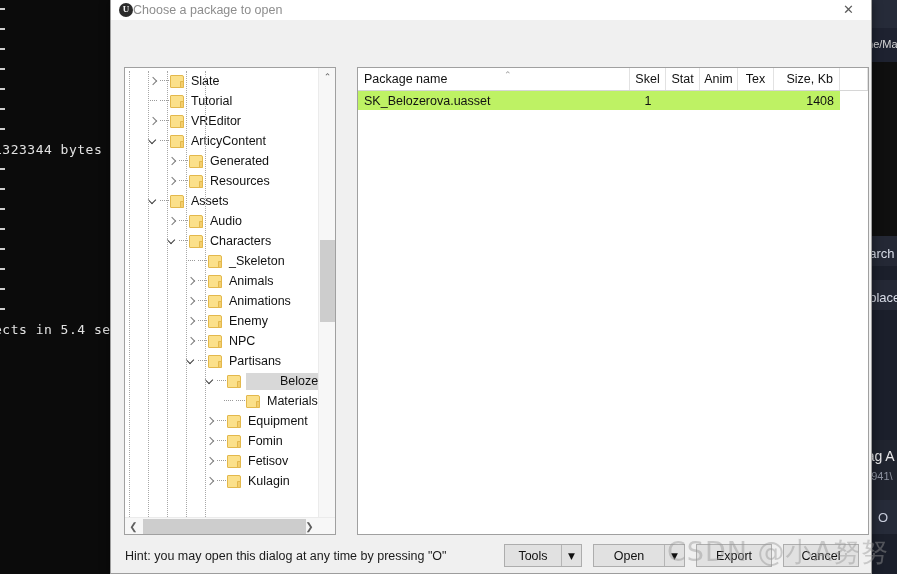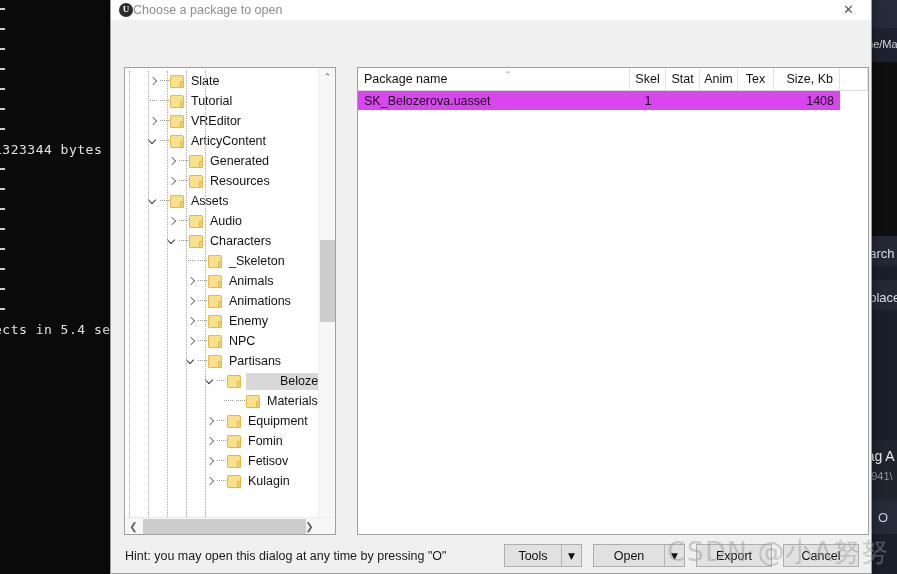--- a/index.html
+++ b/index.html
@@ -336,21 +336,21 @@
     height: 19px;
   }
   .list-row .cell {
     display: flex;
     align-items: center;
     font-size: 12.5px;
     color: #111;
     box-sizing: border-box;
     padding: 0 6px;
   }
-  .list-row .cell.sel { background: #d946ef; }
+  .list-row .cell.sel { background: #bef264; }
   .cell.num { justify-content: center; }
   .cell.right { justify-content: flex-end; }
 
   
   .hint {
     position: absolute;
     left: 14px; bottom: 10px;
     font-size: 12.5px;
     color: #1a1a1a;
   }

